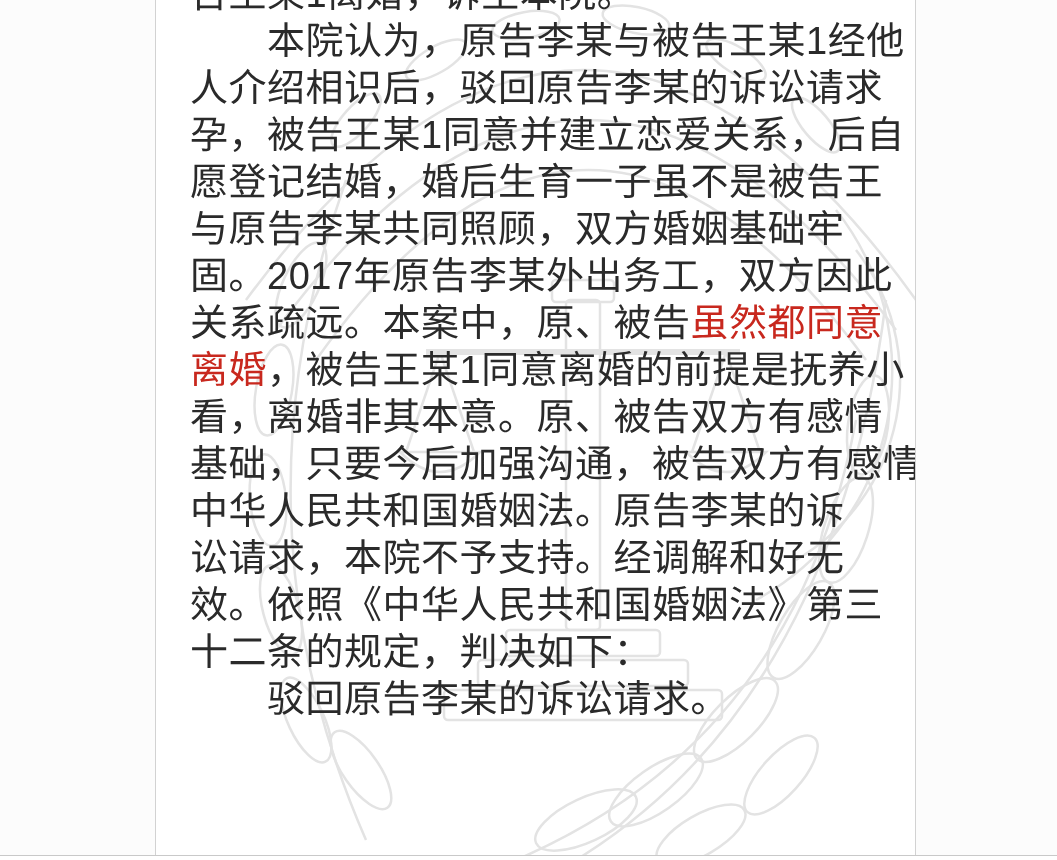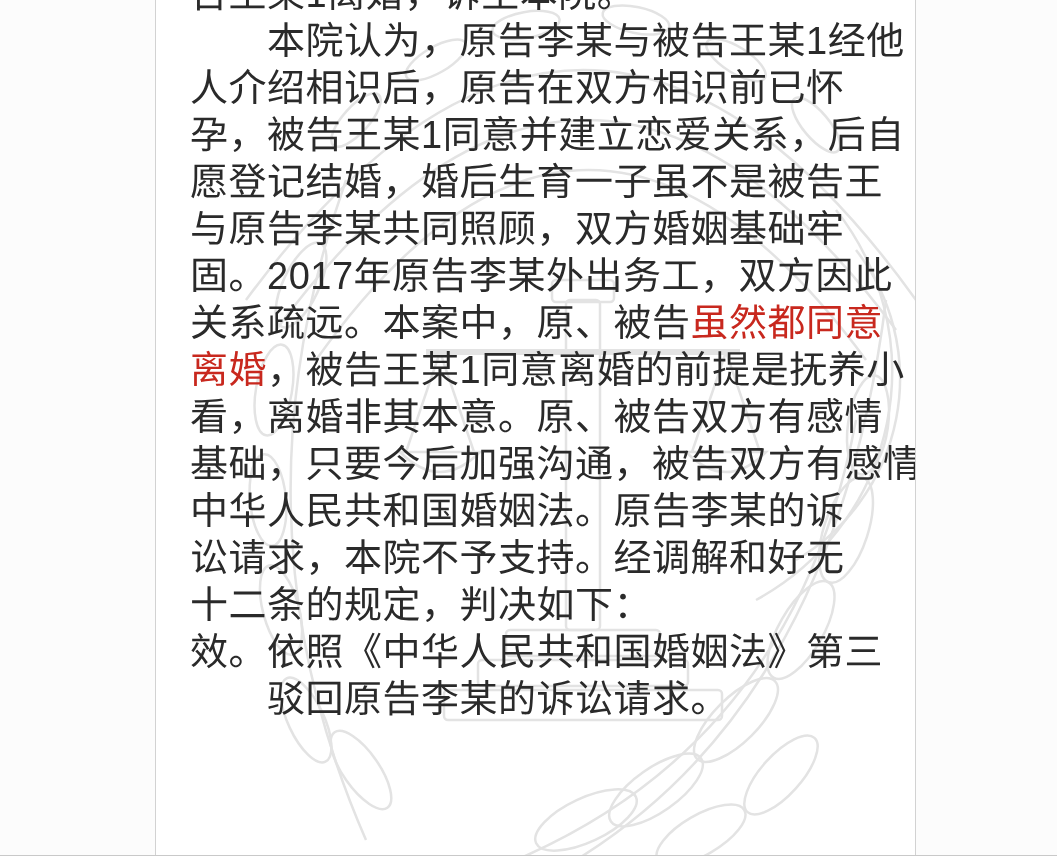--- a/index.html
+++ b/index.html
@@ -95,31 +95,31 @@
     <rect x="322" y="660" width="210" height="26" rx="4"></rect>
     <rect x="288" y="690" width="278" height="30" rx="4"></rect>
 
     <path d="M 640 560 A 210 210 0 0 0 700 250"></path>
     <path d="M 600 600 A 260 260 0 0 0 680 210"></path>
   </svg>
 
   <div class="doc-text">
       <div class="line"><span class="">告王某1离婚，诉至本院。</span></div>
       <div class="line"><span class="">　　本院认为，原告李某与被告王某1经他</span></div>
-      <div class="line"><span class="">人介绍相识后，原告在双方相识前已怀</span></div>
+      <div class="line"><span class="">人介绍相识后，驳回原告李某的诉讼请求</span></div>
       <div class="line"><span class="">孕，被告王某1同意并建立恋爱关系，后自</span></div>
       <div class="line"><span class="">愿登记结婚，婚后生育一子虽不是被告王</span></div>
       <div class="line"><span class="">与原告李某共同照顾，双方婚姻基础牢</span></div>
       <div class="line"><span class="">固。2017年原告李某外出务工，双方因此</span></div>
       <div class="line"><span class="">关系疏远。本案中，原、被告</span><span class="hl">虽然都同意</span></div>
       <div class="line"><span class="hl">离婚</span><span class="">，被告王某1同意离婚的前提是抚养小</span></div>
       <div class="line"><span class="">看，离婚非其本意。原、被告双方有感情</span></div>
       <div class="line"><span class="">基础，只要今后加强沟通，被告双方有感情</span></div>
       <div class="line"><span class="">中华人民共和国婚姻法。原告李某的诉</span></div>
       <div class="line"><span class="">讼请求，本院不予支持。经调解和好无</span></div>
+      <div class="line"><span class="">效。依照《中华人民共和国婚姻法》第三</span></div>
       <div class="line"><span class="">十二条的规定，判决如下：</span></div>
-      <div class="line"><span class="">效。依照《中华人民共和国婚姻法》第三</span></div>
       <div class="line"><span class="">　　驳回原告李某的诉讼请求。</span></div>
     </div>
 </div>
 
 <div class="bottom-separator"></div>
 <div class="below-strip"></div>
 
 </body></html>

